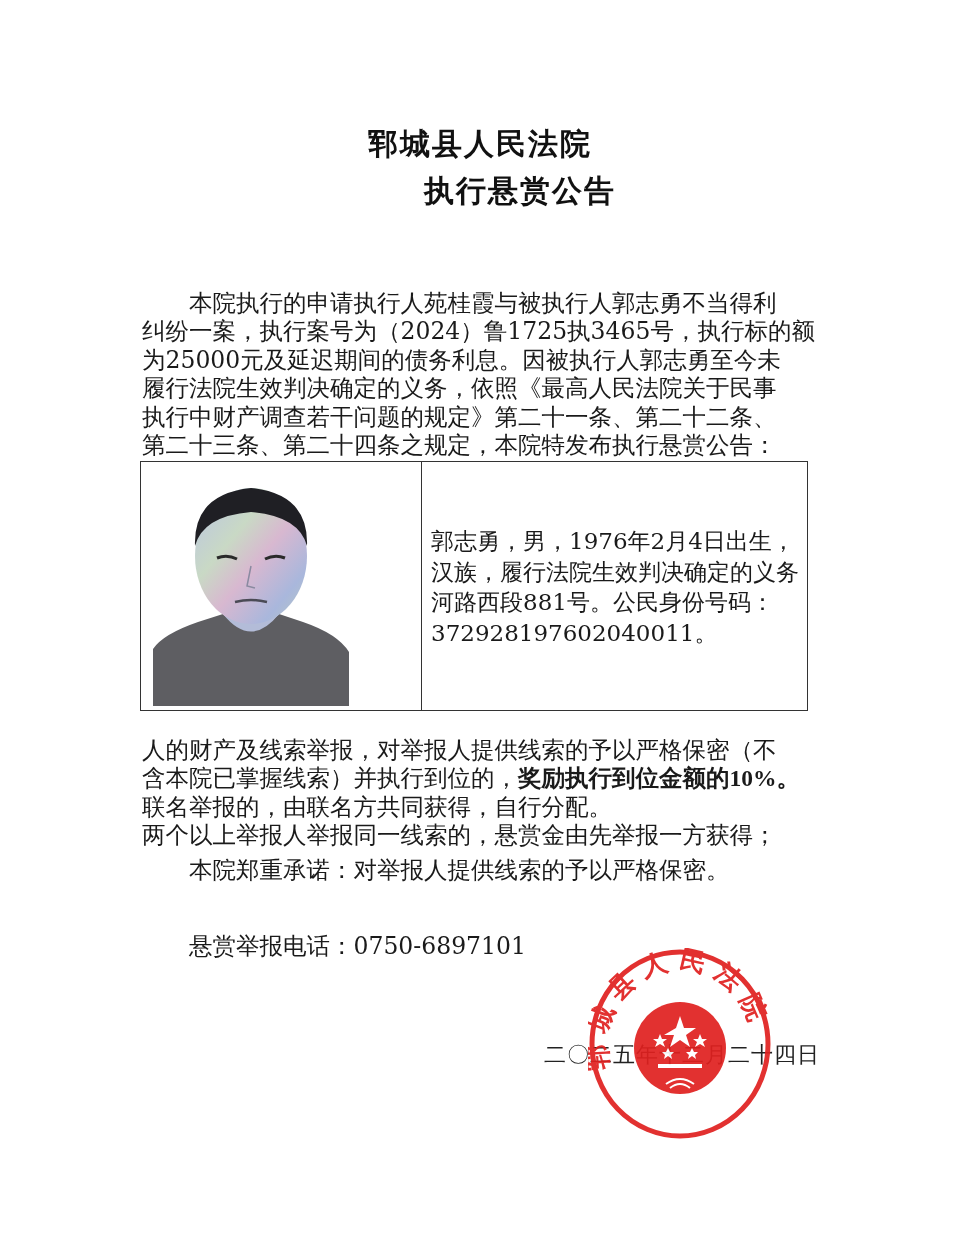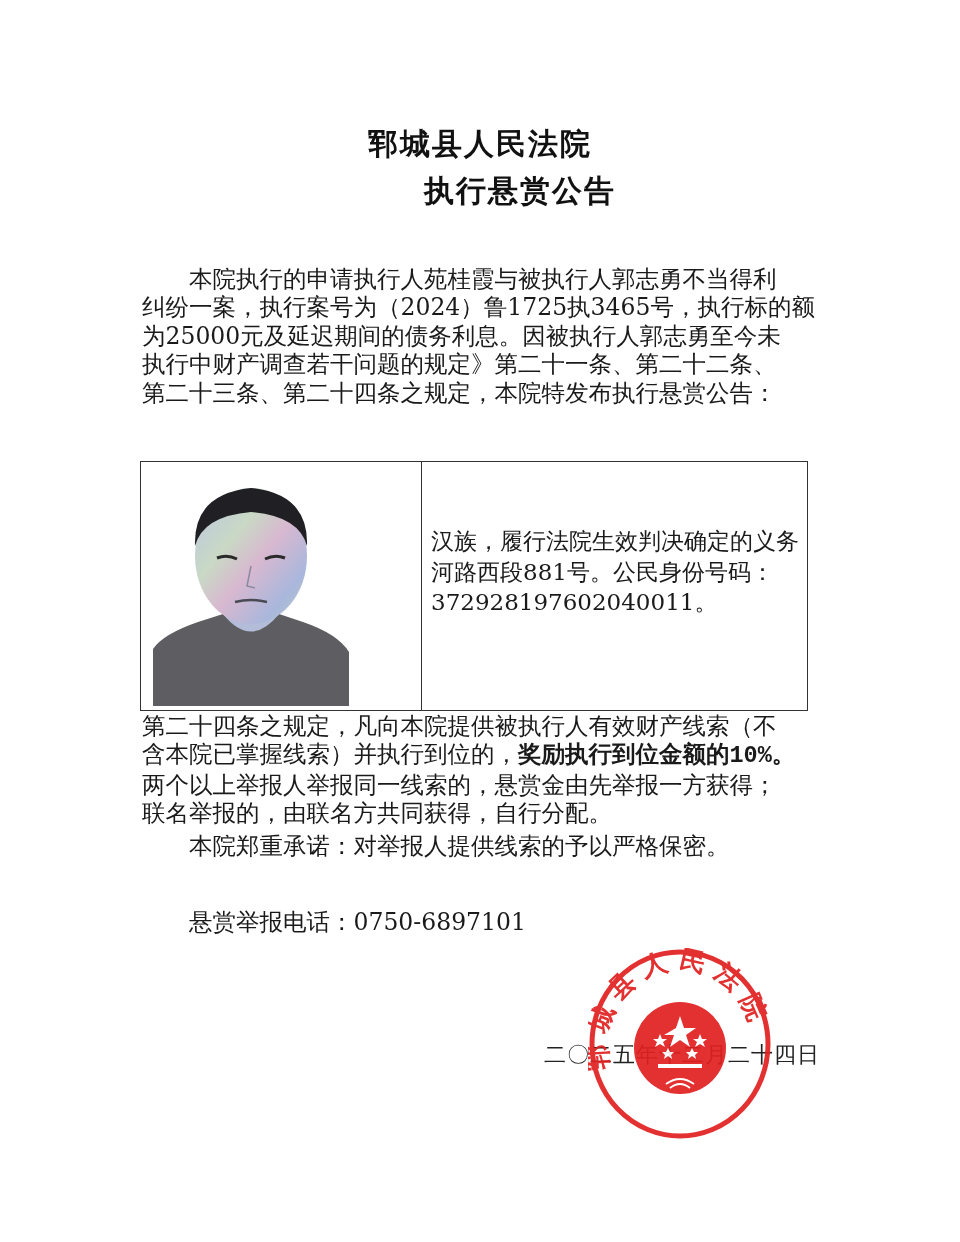--- a/index.html
+++ b/index.html
@@ -4,46 +4,47 @@
 <style>
   html, body { margin: 0; padding: 0; background: #ffffff; }
   body { width: 960px; height: 1242px; position: relative; overflow: hidden;
          font-family: "DejaVu Serif", "Liberation Serif", serif; color: #1a1a1a; }
   .title { position: absolute; left: 0; width: 960px; text-align: center;
            font-family: "DejaVu Sans", "Liberation Sans", sans-serif; font-weight: bold;
            font-size: 30px; letter-spacing: 2px; color: #111; }
   #t1 { top: 124px; }
   #t2 { top: 171px; margin-left: 40px; }
   .para { position: absolute; left: 142px; width: 670px; font-size: 23.5px; line-height: 28.4px;
-          text-align: justify; text-align-last: left; }
+          text-align: justify; text-align-last: left; margin-top: 24px; }
   .para .ln { display: block; white-space: nowrap; }
   .indent { padding-left: 47px; }
   #p1 { top: 265px; }
   #p2 { top: 712px; }
   #p3 { top: 832px; }
   #p4 { top: 908px; }
-  .bold { font-weight: bold; font-family: Liberation Mono, monospace; }
+  .bold { font-weight: bold; font-family: Liberation Serif, serif; }
   .tbl { position: absolute; left: 140px; top: 461px; width: 668px; height: 250px;
          border: 1.5px solid #333; box-sizing: border-box; display: flex; }
   .cell-photo { width: 280px; height: 100%; border-right: 1.5px solid #333; position: relative; }
   .cell-info { flex: 1; position: relative; }
   .photo { position: absolute; left: 12px; top: 12px; width: 196px; height: 232px; overflow: hidden; background: #fff; }
   .date { position: absolute; left: 544px; top: 1040px; font-size: 22px; letter-spacing: 1px; color: #222; z-index: 1; }
   .stamp { position: absolute; left: 588px; top: 948px; width: 184px; height: 192px; z-index: 2; opacity: 0.92; }
 </style>
 </head>
 <body>
 
 <div class="title" id="t1">郓城县人民法院</div>
 <div class="title" id="t2">执行悬赏公告</div>
 
 <div class="para" id="p1">
   <span class="ln indent">本院执行的申请执行人苑桂霞与被执行人郭志勇不当得利</span>
   <span class="ln">纠纷一案，执行案号为（2024）鲁1725执3465号，执行标的额</span>
   <span class="ln">为25000元及延迟期间的债务利息。因被执行人郭志勇至今未</span>
+  <span class="ln">履行法院生效判决确定的义务，依照《最高人民法院关于民事</span>
   <span class="ln">执行中财产调查若干问题的规定》第二十一条、第二十二条、</span>
   <span class="ln">第二十三条、第二十四条之规定，本院特发布执行悬赏公告：</span>
 </div>
 
 <div class="tbl">
   <div class="cell-photo">
     <div class="photo" title="被执行人照片">
       <svg width="196" height="232" viewBox="0 0 196 232">
         <defs>
           <linearGradient id="face" x1="0" y1="0" x2="1" y2="1">
@@ -63,30 +64,31 @@
         <path d="M112 85 Q122 80 132 84" stroke="#2a2a2a" stroke-width="3" fill="none"></path>
         <path d="M98 92 L94 112 L102 114" stroke="#8a8aa0" stroke-width="1.5" fill="none"></path>
         <path d="M82 128 Q98 124 114 128" stroke="#4a4a55" stroke-width="2.5" fill="none"></path>
       </svg>
     </div>
   </div>
   <div class="cell-info"></div>
 </div>
 
 <div style="position:absolute; left:431px; top:526px; font-size:23px; line-height:30.5px;">
+  <div>郭志勇，男，1976年2月4日出生，</div>
   <div>汉族，履行法院生效判决确定的义务</div>
   <div>河路西段881号。公民身份号码：</div>
   <div>372928197602040011。</div>
 </div>
 
 <div class="para" id="p2">
-  <span class="ln">第二十四条之规定，凡向本院提供被执行人有效财产线索（不</span>
+  <span class="ln">人的财产及线索举报，对举报人提供线索的予以严格保密（不</span>
   <span class="ln"><span>含本院已掌握线索）并执行到位的，</span><span class="bold">奖励执行到位金额的10%。</span></span>
+  <span class="ln">联名举报的，由联名方共同获得，自行分配。</span>
   <span class="ln">两个以上举报人举报同一线索的，悬赏金由先举报一方获得；</span>
-  <span class="ln">联名举报的，由联名方共同获得，自行分配。</span>
 </div>
 
 <div class="para" id="p3">
   <span class="ln indent">本院郑重承诺：对举报人提供线索的予以严格保密。</span>
 </div>
 
 <div class="para" id="p4">
   <span class="ln indent"><span>悬赏举报电话：</span><span>0750-6897101</span></span>
 </div>
 

